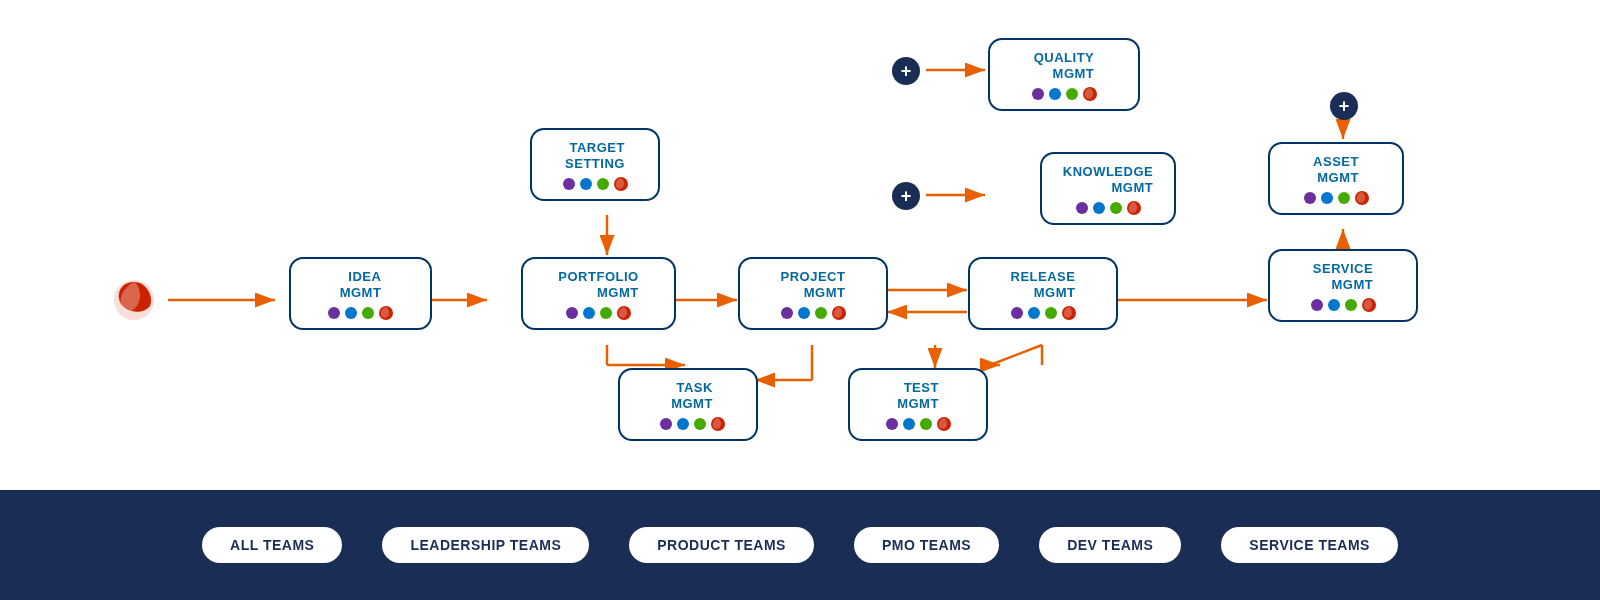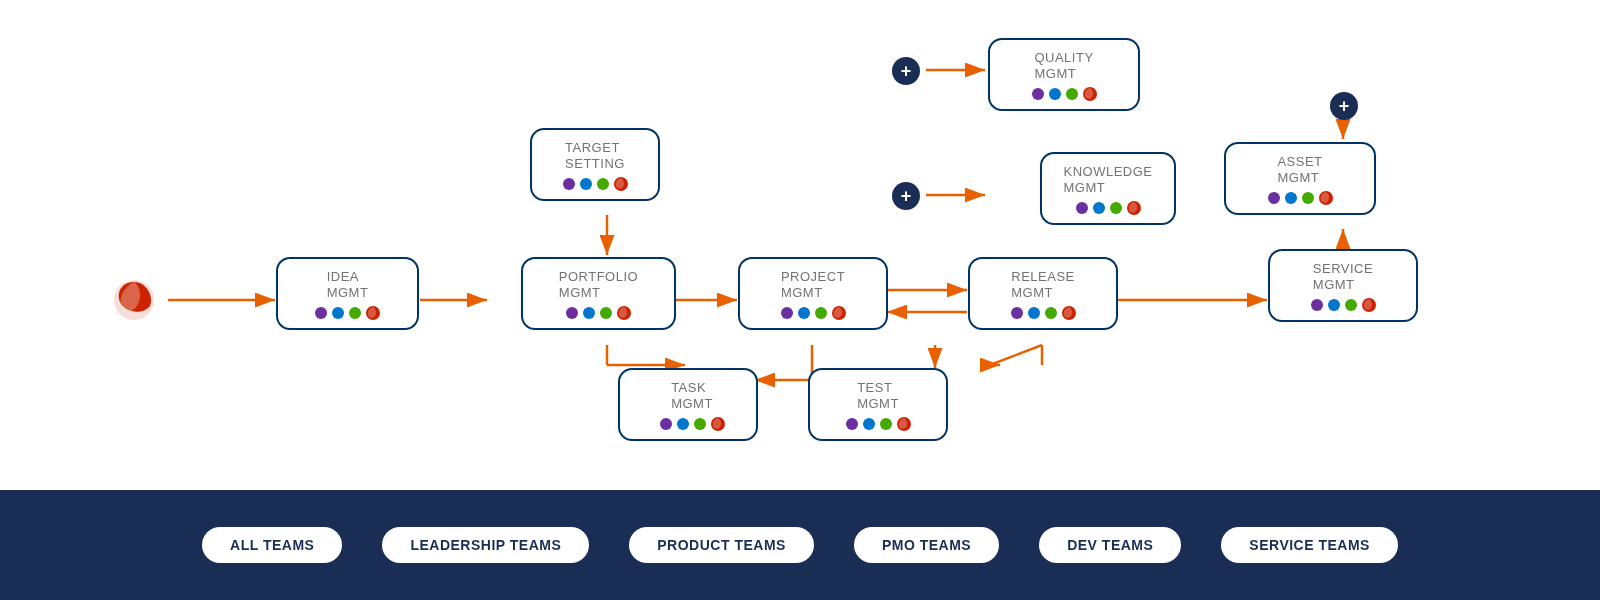--- a/index.html
+++ b/index.html
@@ -26,24 +26,24 @@
       background: #fff;
       display: flex;
       flex-direction: column;
       align-items: center;
       justify-content: center;
       padding: 10px 16px 8px;
       min-width: 120px;
     }
 
     .node-title {
-      color: #737373;
+      color: #0369a1;
       font-size: 13px;
-      font-weight: normal;
-      text-align: left;
+      font-weight: bold;
+      text-align: right;
       letter-spacing: 0.5px;
       line-height: 1.2;
       margin-bottom: 6px;
     }
 
     .dots {
       display: flex;
       gap: 5px;
       align-items: center;
       justify-content: center;
@@ -182,21 +182,21 @@
       <span class="dot dot-purple"></span>
       <span class="dot dot-blue"></span>
       <span class="dot dot-green"></span>
       <svg width="14" height="14" viewBox="0 0 14 14">
           <circle cx="7" cy="7" r="7" fill="#cc2200"></circle>
           <path d="M7 1 C10 3,11 7,9 10 C7 13,3 12,2 9 C1 6,3 2,7 1Z" fill="#fff" opacity="0.25"></path>
         </svg>
     </div>
   </div>
 
-  <div class="node" style="left:276px; top:257px; width:143px;">
+  <div class="node" style="left:289px; top:257px; width:143px;">
     <div class="node-title">IDEA<br>MGMT</div>
     <div class="dots">
       <span class="dot dot-purple"></span>
       <span class="dot dot-blue"></span>
       <span class="dot dot-green"></span>
       <svg width="14" height="14" viewBox="0 0 14 14">
           <circle cx="7" cy="7" r="7" fill="#cc2200"></circle>
           <path d="M7 1 C10 3,11 7,9 10 C7 13,3 12,2 9 C1 6,3 2,7 1Z" fill="#fff" opacity="0.25"></path>
         </svg>
     </div>
@@ -260,21 +260,21 @@
       <span class="dot dot-purple"></span>
       <span class="dot dot-blue"></span>
       <span class="dot dot-green"></span>
       <svg width="14" height="14" viewBox="0 0 14 14">
           <circle cx="7" cy="7" r="7" fill="#cc2200"></circle>
           <path d="M7 1 C10 3,11 7,9 10 C7 13,3 12,2 9 C1 6,3 2,7 1Z" fill="#fff" opacity="0.25"></path>
         </svg>
     </div>
   </div>
 
-  <div class="node" style="left:808px; top:368px; width:140px;">
+  <div class="node" style="left:848px; top:368px; width:140px;">
     <div class="node-title">TEST<br>MGMT</div>
     <div class="dots">
       <span class="dot dot-purple"></span>
       <span class="dot dot-blue"></span>
       <span class="dot dot-green"></span>
       <svg width="14" height="14" viewBox="0 0 14 14">
           <circle cx="7" cy="7" r="7" fill="#cc2200"></circle>
           <path d="M7 1 C10 3,11 7,9 10 C7 13,3 12,2 9 C1 6,3 2,7 1Z" fill="#fff" opacity="0.25"></path>
         </svg>
     </div>
@@ -299,21 +299,21 @@
       <span class="dot dot-purple"></span>
       <span class="dot dot-blue"></span>
       <span class="dot dot-green"></span>
       <svg width="14" height="14" viewBox="0 0 14 14">
           <circle cx="7" cy="7" r="7" fill="#cc2200"></circle>
           <path d="M7 1 C10 3,11 7,9 10 C7 13,3 12,2 9 C1 6,3 2,7 1Z" fill="#fff" opacity="0.25"></path>
         </svg>
     </div>
   </div>
 
-  <div class="node" style="left:1224px; top:142px; width:152px;">
+  <div class="node" style="left:1268px; top:142px; width:136px;">
     <div class="node-title">ASSET<br>MGMT</div>
     <div class="dots">
       <span class="dot dot-purple"></span>
       <span class="dot dot-blue"></span>
       <span class="dot dot-green"></span>
       <svg width="14" height="14" viewBox="0 0 14 14">
           <circle cx="7" cy="7" r="7" fill="#cc2200"></circle>
           <path d="M7 1 C10 3,11 7,9 10 C7 13,3 12,2 9 C1 6,3 2,7 1Z" fill="#fff" opacity="0.25"></path>
         </svg>
     </div>

